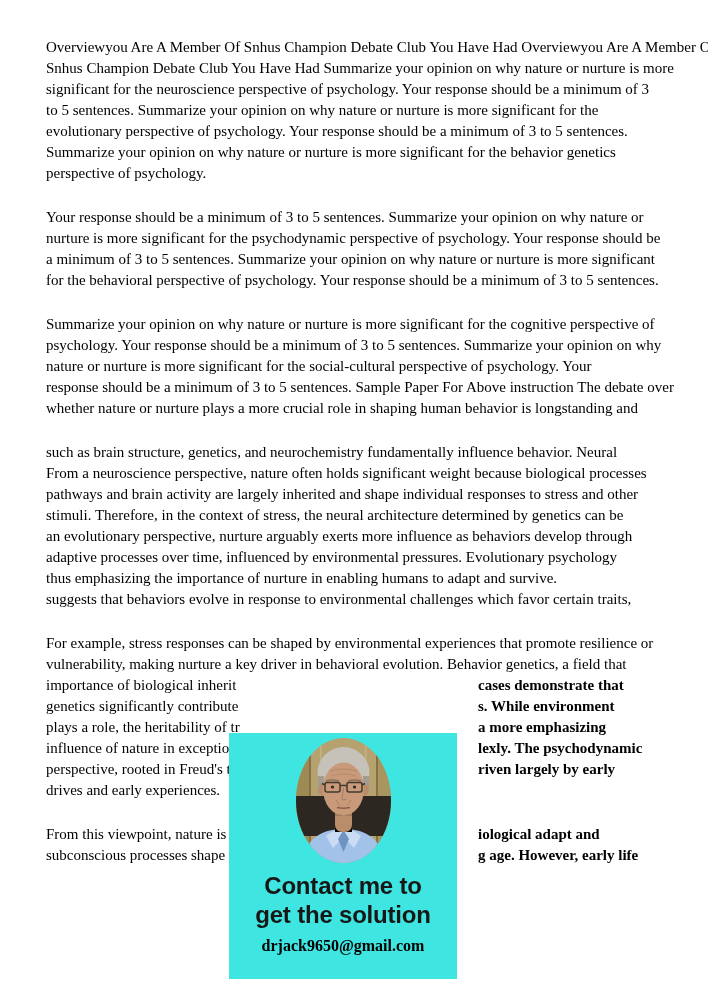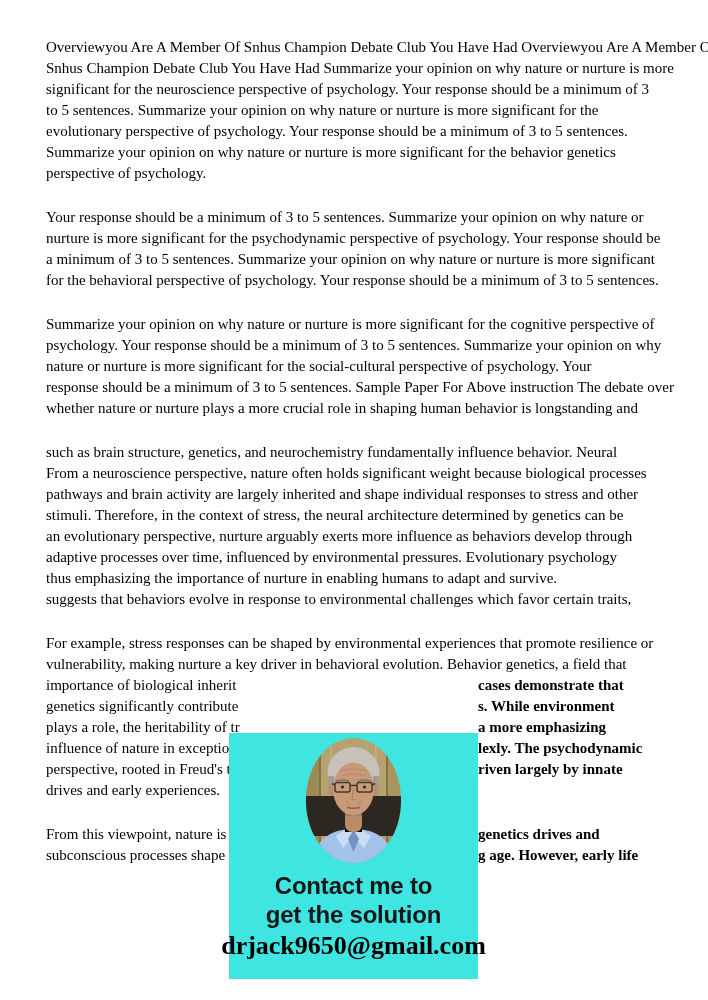--- a/index.html
+++ b/index.html
@@ -30,21 +30,21 @@
     position: absolute;
     left: 432px;
     top: 0;
     white-space: nowrap;
     font-weight: bold;
   }
   .overlay {
     position: absolute;
     left: 229px;
     top: 733px;
-    width: 249px;
+    width: 228px;
     height: 246px;
     background: #3FE5E0;
     display: flex;
     flex-direction: column;
     align-items: center;
     box-sizing: border-box;
   }
   .photo-oval {
     margin-top: 5px;
     width: 95px;
@@ -58,21 +58,21 @@
     font-size: 24px;
     line-height: 29px;
     letter-spacing: -0.2px;
     color: #171717;
     text-align: center;
   }
   .ad-email {
     margin-top: 3px;
     font-family: "Liberation Serif", serif;
     font-weight: bold;
-    font-size: 26px;
+    font-size: 16px;
     line-height: 28px;
     color: #000000;
     text-align: right;
   }
 </style>
 </head>
 <body>
 
 <div class="page">
 
@@ -110,25 +110,25 @@
         <div class="line">thus emphasizing the importance of nurture in enabling humans to adapt and survive.</div>
         <div class="line">suggests that behaviors evolve in response to environmental challenges which favor certain traits,</div>
       </div>
       <div class="para">
         <div class="line">For example, stress responses can be shaped by environmental experiences that promote resilience or</div>
         <div class="line">vulnerability, making nurture a key driver in behavioral evolution. Behavior genetics, a field that</div>
         <div class="line"><span>importance of biological inherit</span><span class="right-frag">cases demonstrate that</span></div>
         <div class="line"><span>genetics significantly contribute</span><span class="right-frag">s. While environment</span></div>
         <div class="line"><span>plays a role, the heritability of tr</span><span class="right-frag">a more emphasizing</span></div>
         <div class="line"><span>influence of nature in exception</span><span class="right-frag">lexly. The psychodynamic</span></div>
-        <div class="line"><span>perspective, rooted in Freud's th</span><span class="right-frag">riven largely by innate</span></div>
+        <div class="line"><span>perspective, rooted in Freud's th</span><span class="right-frag">riven largely by early</span></div>
         <div class="line">drives and early experiences.</div>
       </div>
       <div class="para">
-        <div class="line"><span>From this viewpoint, nature is c</span><span class="right-frag">genetics drives and</span></div>
+        <div class="line"><span>From this viewpoint, nature is c</span><span class="right-frag">iological adapt and</span></div>
         <div class="line"><span>subconscious processes shape p</span><span class="right-frag">g age. However, early life</span></div>
       </div>
     </div>
 
   <div class="overlay" style="background: rgb(63, 229, 224);">
     <div class="photo-oval">
       <svg width="95" height="125" viewBox="0 0 95 125" xmlns="http://www.w3.org/2000/svg">
         <defs>
           <clipPath id="ovalClip">
               <ellipse cx="47.5" cy="62.5" rx="47.5" ry="62.5"></ellipse>

